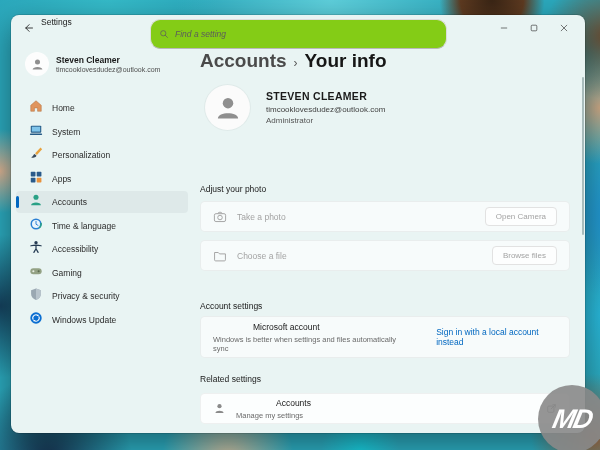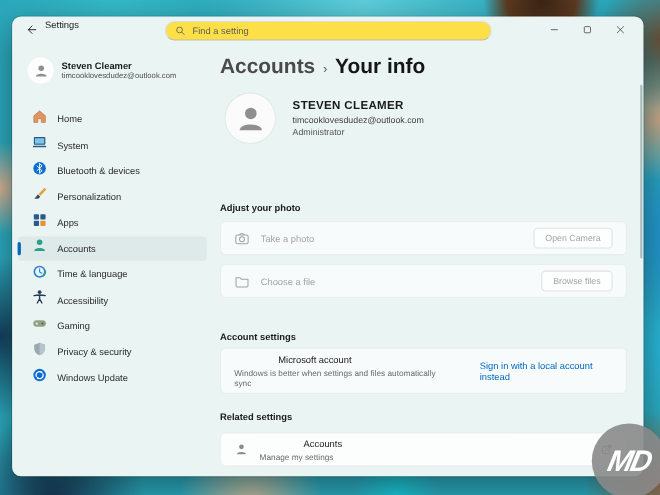--- a/index.html
+++ b/index.html
@@ -26,23 +26,23 @@
   .window {
     position:absolute; left:11px; top:15px; width:574px; height:418px;
     background:#e9f4f3; border-radius:8px;
     box-shadow:0 10px 30px rgba(0,0,0,.4), 0 0 0 1px rgba(0,0,0,.12);
   }
   
   .titlebar { position:absolute; left:0; top:0; width:100%; height:30px; }
   .back-btn { position:absolute; left:6px; top:3px; width:22px; height:22px; display:flex; align-items:center; justify-content:center; border-radius:4px; }
   .app-title { position:absolute; left:30px; top:2px; font-size:8.5px; color:#1a1a1a; }
   .searchbox {
-    position:absolute; left:139px; top:4px; width:297px; height:18px;
-    background:#fde047; border:1px solid #dcdcdc; border-bottom-color:#b9b9b9;
-    border-radius:10px; display:flex; align-items:center; padding:0 8px; gap:6px;
+    position:absolute; left:139px; top:4px; width:297px; height:30px;
+    background:#84cc16; border:1px solid #dcdcdc; border-bottom-color:#b9b9b9;
+    border-radius:10px; display:flex; align-items:center; padding:0 8px; gap:6px;font-style:italic;
   }
   .searchbox span { font-size:8.5px; color:#5c5c5c; }
   .win-controls { position:absolute; right:6px; top:0; height:28px; display:flex; }
   .win-btn { width:30px; height:26px; display:flex; align-items:center; justify-content:center; }
   
   .sidebar { position:absolute; left:0; top:30px; width:188px; bottom:0; }
   .profile { position:absolute; left:14px; top:7px; display:flex; align-items:center; gap:7px; }
   .avatar-sm { width:24px; height:24px; border-radius:50%; background:#fdfdfd; display:flex; align-items:center; justify-content:center; }
   .profile-name { font-size:8.5px; font-weight:700; color:#1a1a1a; }
   .profile-email { font-size:7px; color:#4f4f4f; margin-top:1px; }
@@ -62,21 +62,21 @@
   .main { position:absolute; left:189px; top:30px; right:4px; bottom:0; }
   .breadcrumb { position:absolute; left:0; top:5px; display:flex; align-items:baseline; gap:7px; }
   .crumb-root { font-size:19px; font-weight:600; color:#4a4a4a; }
   .crumb-sep { font-size:12px; color:#5a5a5a; }
   .crumb-current { font-size:19px; font-weight:700; color:#161616; }
   .profile-big { position:absolute; left:5px; top:40px; display:flex; align-items:center; gap:16px; }
   .avatar-lg { width:45px; height:45px; border-radius:50%; background:#fbfbfb; display:flex; align-items:center; justify-content:center; box-shadow:0 0 0 1px rgba(0,0,0,.04); }
   .big-name { font-size:10.5px; font-weight:700; color:#1a1a1a; letter-spacing:.3px; }
   .big-email { font-size:8px; color:#3f3f3f; margin-top:3px; }
   .big-role { font-size:8px; color:#555; margin-top:2px; }
-  .section-h { position:absolute; left:0; font-size:8.5px; font-weight:700; color:#1a1a1a; }
+  .section-h { position:absolute; left:0; font-size:8.5px; font-weight:400; color:#1a1a1a; }
   .card {
     position:absolute; left:0; width:370px; background:rgba(255,255,255,.62);
     border:1px solid rgba(0,0,0,.055); border-radius:5px;
     display:flex; align-items:center; padding:0 12px;
   }
   .row-label-grey { font-size:8.5px; color:#a3a3a3; margin-left:10px; }
   .ghost-btn {
     margin-left:auto; font-size:8px; color:#a3a3a3; background:rgba(255,255,255,.7);
     border:1px solid #e2e2e2; border-radius:4px; padding:4px 10px;
   }
@@ -163,27 +163,20 @@
       <div class="nav-item">
         <span><svg width="14" height="14" viewBox="0 0 16 16">
               <rect x="2" y="3" width="12" height="8" rx="1" fill="#255a86"></rect>
               <rect x="3.2" y="4.2" width="9.6" height="5.6" fill="#7fc4ea"></rect>
               <rect x="1" y="12" width="14" height="1.6" rx="0.8" fill="#255a86"></rect>
             </svg></span>
         <span class="label">System</span>
       </div>
       <div class="nav-item">
         <span><svg width="14" height="14" viewBox="0 0 16 16">
-              <circle cx="8" cy="8" r="6.5" fill="#0a6ed1"></circle>
-              <path d="M8 3.2 V12.8 M8 3.2 L10.6 5.4 L5.4 10.4 M8 12.8 L10.6 10.6 L5.4 5.6" stroke="#fff" stroke-width="1" fill="none" stroke-linecap="round" stroke-linejoin="round"></path>
-            </svg></span>
-        <span class="label">Bluetooth &amp; devices</span>
-      </div>
-      <div class="nav-item">
-        <span><svg width="14" height="14" viewBox="0 0 16 16">
               <path d="M13.2 1.8 L7 8.2 L9 10.2 L15 3.8 Z" fill="#e8a23c"></path>
               <path d="M6.5 9 C4.8 9.5 5 11.8 2.5 12.8 C4.2 14 7.2 13.6 8.6 11.2 Z" fill="#3a4a5a"></path>
             </svg></span>
         <span class="label">Personalization</span>
       </div>
       <div class="nav-item">
         <span><svg width="14" height="14" viewBox="0 0 16 16">
               <rect x="2" y="2" width="5.4" height="5.4" rx="0.8" fill="#2a5a8a"></rect>
               <rect x="8.8" y="2" width="5.4" height="5.4" rx="0.8" fill="#2a5a8a"></rect>
               <rect x="2" y="8.8" width="5.4" height="5.4" rx="0.8" fill="#2a5a8a"></rect>

